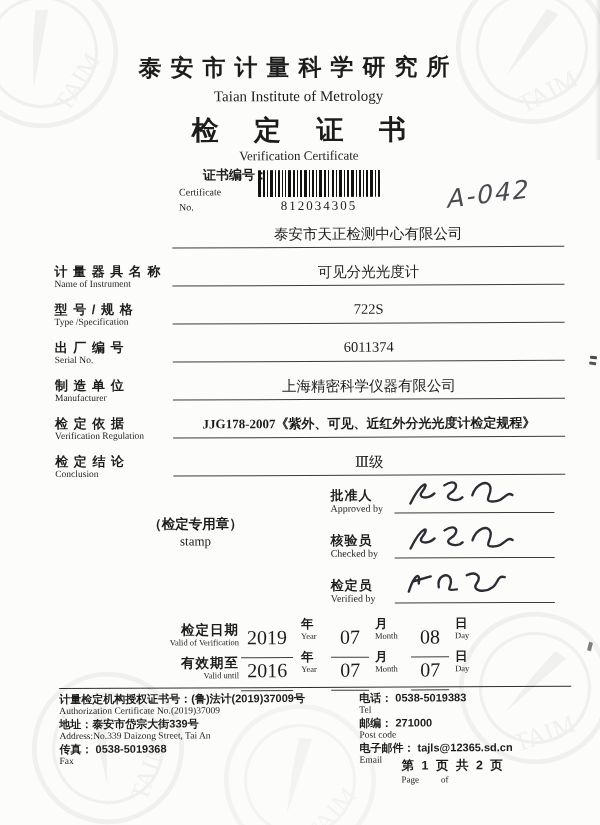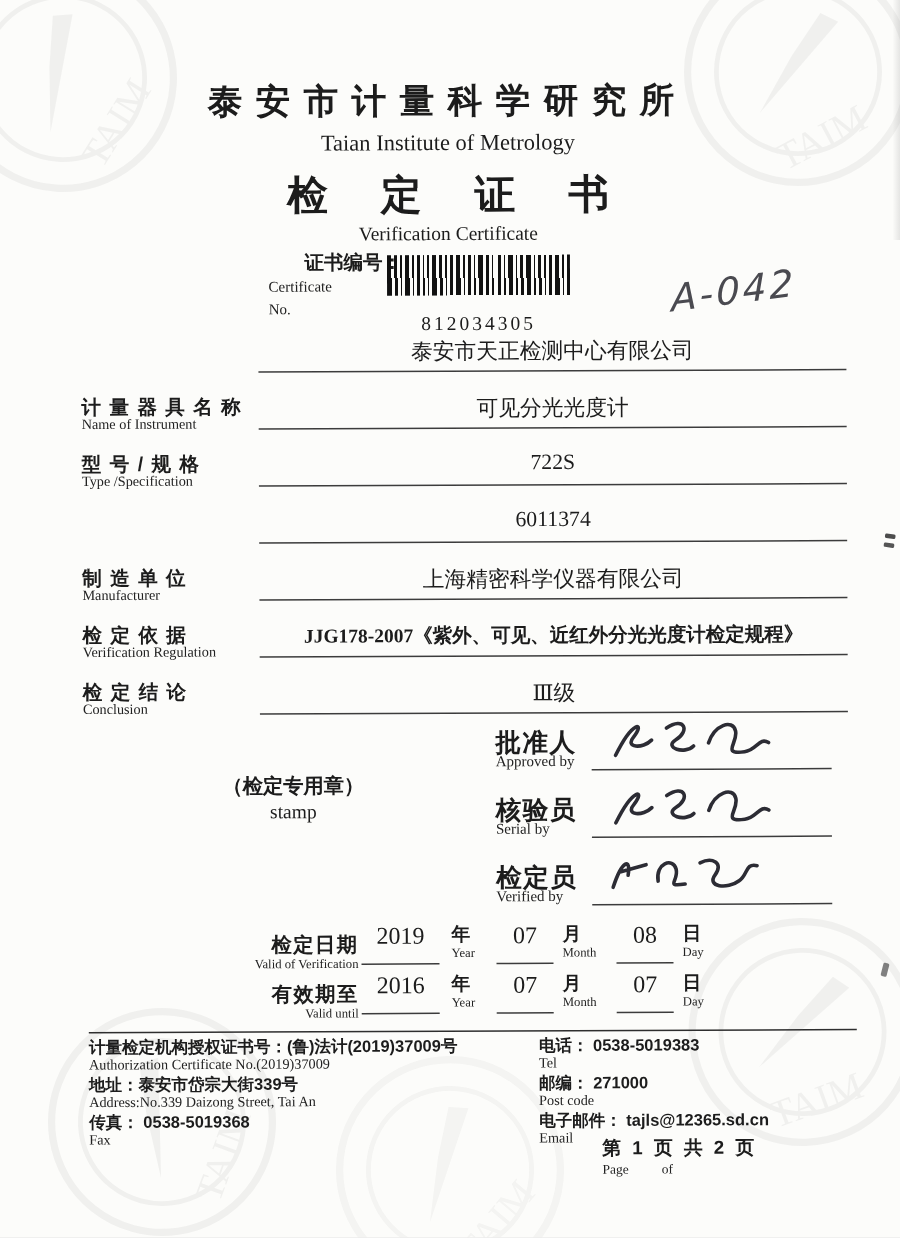--- a/index.html
+++ b/index.html
@@ -20,21 +20,21 @@
   .title-cn{position:absolute;top:112px;left:0;width:100%;text-align:center;
     font-size:27px;font-weight:700;letter-spacing:14px;text-indent:14px;
     font-family:"Liberation Sans","DejaVu Sans",sans-serif;}
   .title-en{position:absolute;top:148px;left:0;width:100%;text-align:center;font-size:13px;}
   
   .certno{position:absolute;top:166px;left:180px;width:90px;}
   .certno .cn{font-size:13px;font-weight:700;font-family:"Liberation Sans","DejaVu Sans",sans-serif;margin-left:24px;}
   .certno .en{font-size:10px;line-height:15px;color:#222;}
   .barcode-wrap{position:absolute;top:170px;left:258px;width:124px;text-align:center;}
   .barcode-wrap svg{display:block;margin:0 auto;}
-  .barcode-num{font-size:13px;letter-spacing:2px;margin-top:11px;}
+  .barcode-num{font-size:13px;letter-spacing:2px;margin-top:1px;}
   .handwritten-ref{
     position:absolute;top:178px;left:448px;width:120px;
     font-family:"DejaVu Sans",sans-serif;font-style:italic;font-weight:300;
     font-size:25px;color:#4a4a50;transform:rotate(-7deg) skewX(-6deg);letter-spacing:2px;}
   
   .rows{position:absolute;top:222px;left:55px;width:510px;}
   .info-row{position:relative;height:36px;margin-bottom:2px;}
   .info-row .lab{position:absolute;left:0;top:3px;width:122px;}
   .lab .cn{font-size:13px;font-weight:700;letter-spacing:1px;line-height:15px;
     font-family:"Liberation Sans","DejaVu Sans",sans-serif;white-space:nowrap;}
@@ -44,33 +44,33 @@
     border-bottom:1.6px solid #3c3c3c;text-align:center;
     font-size:14.5px;font-weight:500;padding-top:3px;box-sizing:border-box;white-space:nowrap;}
   .info-row .val.small{font-size:13px;font-weight:700;}
   
   .stamp{position:absolute;top:515px;left:100px;width:190px;text-align:center;}
   .stamp .cn{font-size:13.5px;font-weight:600;}
   .stamp .en{font-size:13px;}
   .sigs{position:absolute;top:480px;left:330px;width:240px;}
   .sig-row{position:relative;height:45px;}
   .sig-row .lab{position:absolute;left:0;top:8px;width:66px;}
-  .sig-row .lab .cn{font-size:17px;font-weight:700;letter-spacing:1px;
+  .sig-row .lab .cn{font-size:13px;font-weight:700;letter-spacing:1px;
     font-family:Liberation Sans, sans-serif;}
   .sig-row .lab .en{font-size:10px;color:#222;}
   .sig-row .line{position:absolute;left:64px;top:33px;width:160px;border-bottom:1.6px solid #3c3c3c;}
   .sig-row .ink{position:absolute;left:70px;top:-6px;width:130px;height:40px;}
   
   .dates{position:absolute;top:614px;left:118px;width:360px;}
   .date-row{position:relative;height:33px;}
   .date-row .lab{position:absolute;left:0;top:8px;width:120px;text-align:right;}
   .date-row .lab .cn{font-size:13.5px;font-weight:700;
     font-family:"Liberation Sans","DejaVu Sans",sans-serif;}
   .date-row .lab .en{font-size:8.5px;color:#222;}
-  .dval{position:absolute;top:2px;text-align:center;font-size:16px;font-weight:500;
+  .dval{position:absolute;top:12px;text-align:center;font-size:20px;font-weight:500;
     border-bottom:1.2px solid #3c3c3c;padding-bottom:8px;}
   .dunit{position:absolute;top:0;}
   .dunit .cn{font-size:12.5px;font-weight:700;font-family:"Liberation Sans","DejaVu Sans",sans-serif;}
   .dunit .en{font-size:8.5px;display:block;margin-top:-2px;color:#222;}
   .p-year{left:122px;width:52px;} .u-year{left:182px;}
   .p-month{left:212px;width:38px;} .u-month{left:256px;}
   .p-day{left:292px;width:38px;} .u-day{left:336px;}
   
   .footer-rule{position:absolute;top:687px;left:58px;width:512px;border-top:1.8px solid #2e2e2e;}
   .footer{position:absolute;top:692px;left:58px;width:512px;font-size:10px;}
@@ -202,20 +202,24 @@
         <div class="val">可见分光光度计</div>
       </div>
       <div class="info-row">
         <div class="lab">
             <div class="cn">型 号 / 规 格</div>
             <div class="en">Type /Specification</div>
           </div>
         <div class="val">722S</div>
       </div>
       <div class="info-row">
+        <div class="lab">
+            <div class="cn">出 厂 编 号</div>
+            <div class="en">Serial No.</div>
+          </div>
         <div class="val">6011374</div>
       </div>
       <div class="info-row">
         <div class="lab">
             <div class="cn">制 造 单 位</div>
             <div class="en">Manufacturer</div>
           </div>
         <div class="val">上海精密科学仪器有限公司</div>
       </div>
       <div class="info-row">
@@ -246,21 +250,21 @@
             <div class="en">Approved by</div>
           </div>
         <div class="line"></div>
         <svg class="ink" viewBox="0 0 130 40">
           <path d="M10 30 C 22 6, 30 8, 22 18 C 16 25, 28 26, 34 20 M44 12 C 56 4, 60 14, 50 20 C 42 25, 56 30, 62 24 M72 22 C 76 10, 88 6, 90 14 C 92 22, 80 30, 96 28 C 104 27, 106 18, 112 22" fill="none" stroke="#2c2c34" stroke-width="2.4" stroke-linecap="round"></path>
         </svg>
       </div>
       <div class="sig-row">
         <div class="lab">
             <div class="cn">核验员</div>
-            <div class="en">Serial by</div>
+            <div class="en">Checked by</div>
           </div>
         <div class="line"></div>
         <svg class="ink" viewBox="0 0 130 40">
           <path d="M10 30 C 22 6, 30 8, 22 18 C 16 25, 28 26, 34 20 M44 12 C 56 4, 60 14, 50 20 C 42 25, 56 30, 62 24 M72 22 C 76 10, 88 6, 90 14 C 92 22, 80 30, 96 28 C 104 27, 106 18, 112 22" fill="none" stroke="#2c2c34" stroke-width="2.4" stroke-linecap="round"></path>
         </svg>
       </div>
       <div class="sig-row">
         <div class="lab">
             <div class="cn">检定员</div>
             <div class="en">Verified by</div>

